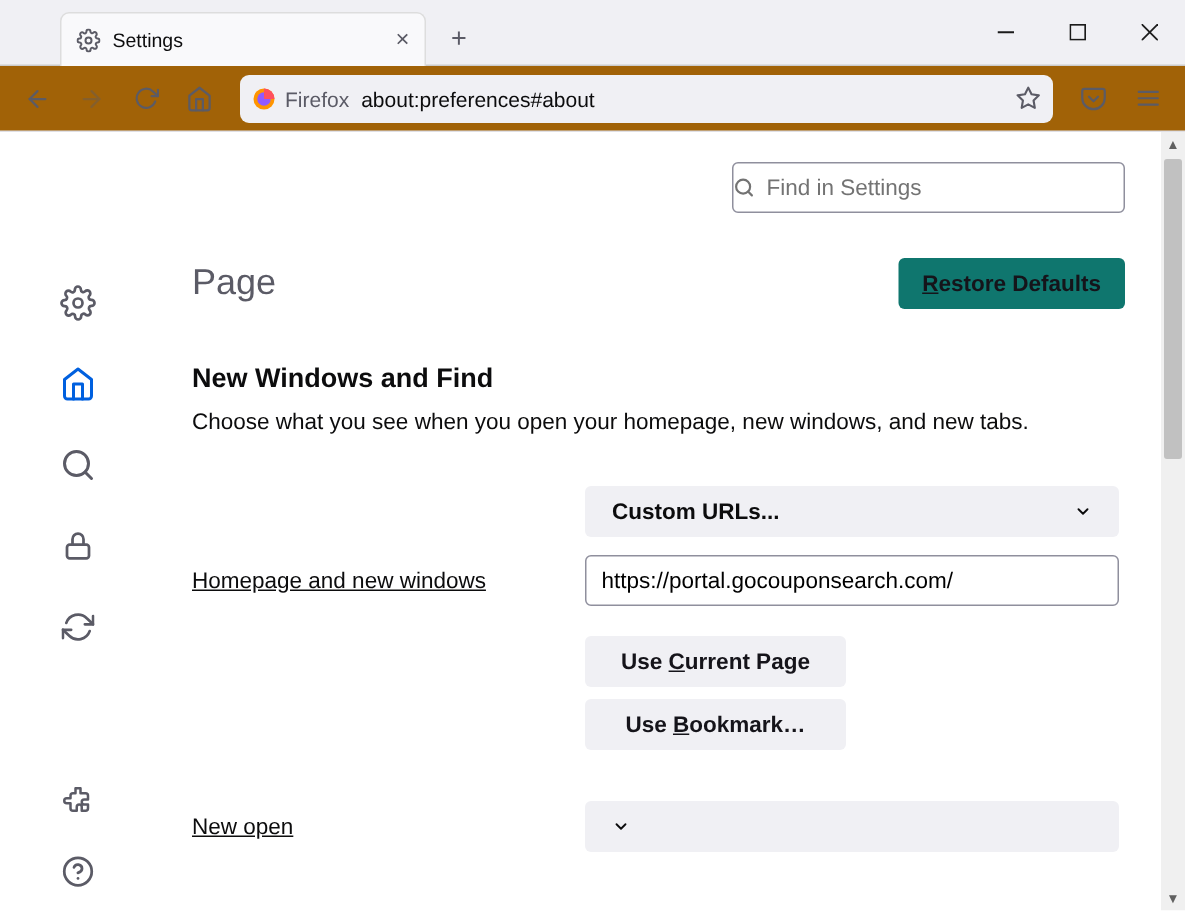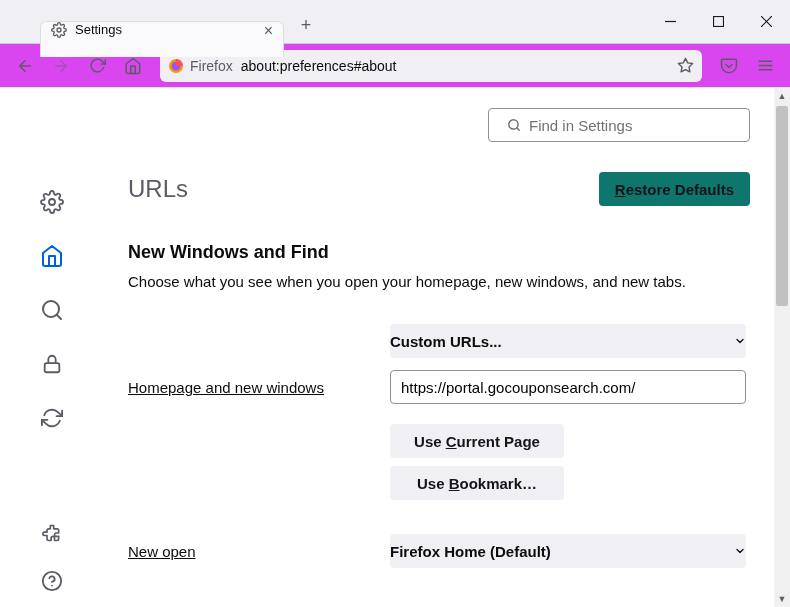--- a/index.html
+++ b/index.html
@@ -1,28 +1,28 @@
 <!DOCTYPE html>
 <html><head>
   <meta charset="utf-8">
   <style>
     * { box-sizing: border-box; margin: 0; padding: 0; }
     body { font-family: "Segoe UI", Arial, sans-serif; font-size: 13px; color: #0c0c0d; background: #fff; width: 790px; height: 607px; overflow: hidden; position: relative; }
     
     
     .titlebar { height: 44px; background: #f0f0f4; display: flex; align-items: flex-end; border-bottom: 1px solid #ccc; }
     .tab-space { width: 40px; }
-    .tab { background: #f9f9fb; height: 36px; width: 244px; border-radius: 6px 6px 0 0; display: flex; padding: 0 10px; gap: 8px; border: 1px solid #ddd; border-bottom: none; position: relative; top: 14px; }
+    .tab { background: #f9f9fb; height: 36px; width: 244px; border-radius: 6px 6px 0 0; display: flex; align-items: center; padding: 0 10px; gap: 8px; border: 1px solid #ddd; border-bottom: none; position: relative; top: 1px; }
     .tab-close { margin-left: auto; font-size: 16px; color: #5b5b66; cursor: pointer; }
     .newtab-btn { width: 32px; height: 32px; display: flex; align-items: center; justify-content: center; font-size: 18px; color: #5b5b66; margin-left: 6px; margin-bottom: 2px; cursor: pointer; }
     .window-controls { margin-left: auto; display: flex; }
     .win-btn { width: 48px; height: 44px; display: flex; align-items: center; justify-content: center; color: #1b1b1b; }
     
     
-    .toolbar { height: 44px; background: #d946ef; display: flex; align-items: center; padding: 0 8px; gap: 2px; border-bottom: 1px solid #e0e0e6; }
+    .toolbar { height: 44px; background: #a16207; display: flex; align-items: center; padding: 0 8px; gap: 2px; border-bottom: 1px solid #e0e0e6; }
     .tool-btn { width: 34px; height: 34px; display: flex; align-items: center; justify-content: center; color: #5b5b66; cursor: pointer; border-radius: 4px; }
     .tool-btn.disabled { opacity: 0.4; }
     .urlbar { flex: 1; height: 32px; background: #f0f0f4; border-radius: 6px; display: flex; align-items: center; padding: 0 8px; margin: 0 8px; gap: 8px; }
     .urlbar .identity { display: flex; align-items: center; gap: 6px; color: #5b5b66; font-size: 14px; }
     .urlbar .url-text { color: #0c0c0d; font-size: 14px; }
     .urlbar .star { margin-left: auto; }
     
     
     .content-wrap { display: flex; height: calc(607px - 44px - 44px); position: relative; }
     .content-scroll-track { position: absolute; right: 0; top: 0; width: 16px; height: 100%; background: #f0f0f0; }
@@ -31,30 +31,30 @@
     
     
     .sidebar { width: 104px; padding-top: 100px; display: flex; flex-direction: column; align-items: center; gap: 26px; position: relative; }
     .side-icon { width: 28px; height: 28px; display: flex; align-items: center; justify-content: center; color: #5b5b66; cursor: pointer; }
     .side-icon.active { color: #0060df; }
     .sidebar-bottom { position: absolute; bottom: 12px; display: flex; flex-direction: column; gap: 20px; align-items: center; }
     
     
     .prefs { flex: 1; padding: 20px 40px 20px 24px; overflow: hidden; }
     .search-row { display: flex; justify-content: flex-end; margin-bottom: 30px; }
-    .search-box { width: 262px; height: 34px; border: 1px solid #8f8f9d; border-radius: 4px; display: flex; align-items: center; padding: 0 18px; gap: 8px; color: #737373; font-size: 15px; }
+    .search-box { width: 262px; height: 34px; border: 1px solid #8f8f9d; border-radius: 4px; display: flex; align-items: center; padding: 0 0; gap: 8px; color: #737373; font-size: 15px; }
     .heading-row { display: flex; align-items: center; justify-content: space-between; margin-bottom: 36px; }
     .h1 { font-size: 24px; font-weight: 400; color: #5b5b66; }
     .btn-default { height: 34px; padding: 0 16px; background: #0f766e; border: none; border-radius: 4px; font-size: 15px; cursor: pointer; min-width: 148px; font-weight:600; color:#15141a;}
     .h2 { font-size: 18px; font-weight: 600; margin-bottom: 10px; }
     .desc { font-size: 15px; color: #0c0c0d; margin-bottom: 34px; }
     
     .form-row { display: flex; align-items: center; margin-bottom: 12px; gap: 12px; }
     .form-label { width: 250px; font-size: 15px; text-decoration: underline; }
-    .select-box { width: 356px; height: 34px; background: #f0f0f4; border: none; border-radius: 4px; display: flex; align-items: center; justify-content: space-between; padding: 0 0; font-size: 15px; font-weight: 600; cursor: pointer; }
+    .select-box { width: 356px; height: 34px; background: #f0f0f4; border: none; border-radius: 4px; display: flex; align-items: center; justify-content: space-between; padding: 0 18px; font-size: 15px; font-weight: 600; cursor: pointer; }
     .text-input { width: 356px; height: 34px; border: 1px solid #8f8f9d; border-radius: 4px; padding: 0 10px; font-size: 15px; }
     .btn-row { display: flex; gap: 8px; margin-top: 8px; flex-direction: column; }
     .btn-secondary { height: 34px; background: #f0f0f4; border: none; border-radius: 4px; font-size: 15px; font-weight: 600; cursor: pointer; width: 174px; text-align: center; overflow: hidden; text-overflow: ellipsis; white-space: nowrap; padding: 0 10px; color:#15141a;}
     
     .ak { text-decoration: underline; }
     svg { display: block; }
   </style>
 </head>
 <body>
 
@@ -206,21 +206,21 @@
             <svg width="14" height="14" viewBox="0 0 24 24" fill="none" stroke="#737373" stroke-width="2.5" stroke-linecap="round">
               <circle cx="11" cy="11" r="8"></circle>
               <line x1="21" y1="21" x2="16.65" y2="16.65"></line>
             </svg>
           </span>
         <span>Find in Settings</span>
       </div>
     </div>
 
     <div class="heading-row">
-      <div class="h1">URLs</div>
+      <div class="h1">Page</div>
       <button class="btn-default"><span class="ak">R</span>estore Defaults</button>
     </div>
 
     <div class="h2">New Windows and Find</div>
     <div class="desc">Choose what you see when you open your homepage, new windows, and new tabs.</div>
 
     <div class="form-row">
       <div class="form-label"></div>
       <div class="select-box">
         <span>Custom URLs...</span>
@@ -241,21 +241,20 @@
       <div class="form-label"></div>
       <div class="btn-row">
         <button class="btn-secondary">Use <span class="ak">C</span>urrent Page</button>
         <button class="btn-secondary">Use <span class="ak">B</span>ookmark…</button>
       </div>
     </div>
 
     <div class="form-row">
       <div class="form-label">New open</div>
       <div class="select-box">
-        <span>Firefox Home (Default)</span>
         <span>
             <svg width="12" height="12" viewBox="0 0 24 24" fill="none" stroke="#0c0c0d" stroke-width="2.5" stroke-linecap="round" stroke-linejoin="round">
               <polyline points="6 9 12 15 18 9"></polyline>
             </svg>
           </span>
       </div>
     </div>
   </div>
 
   <div class="content-scroll-track">

